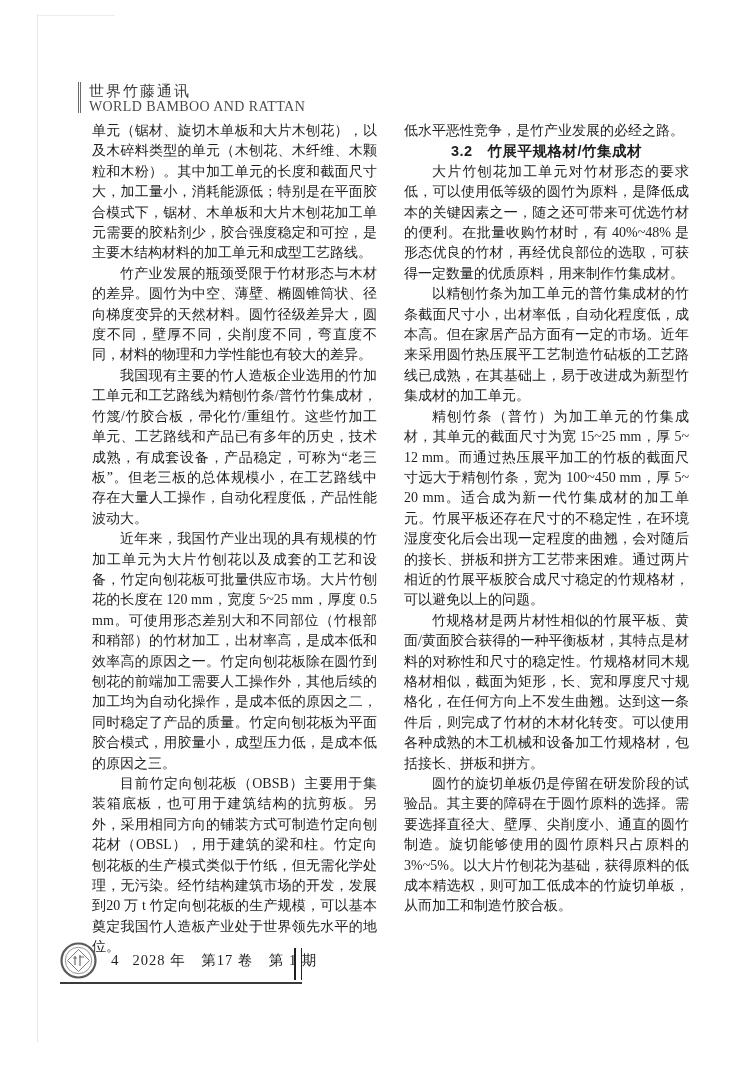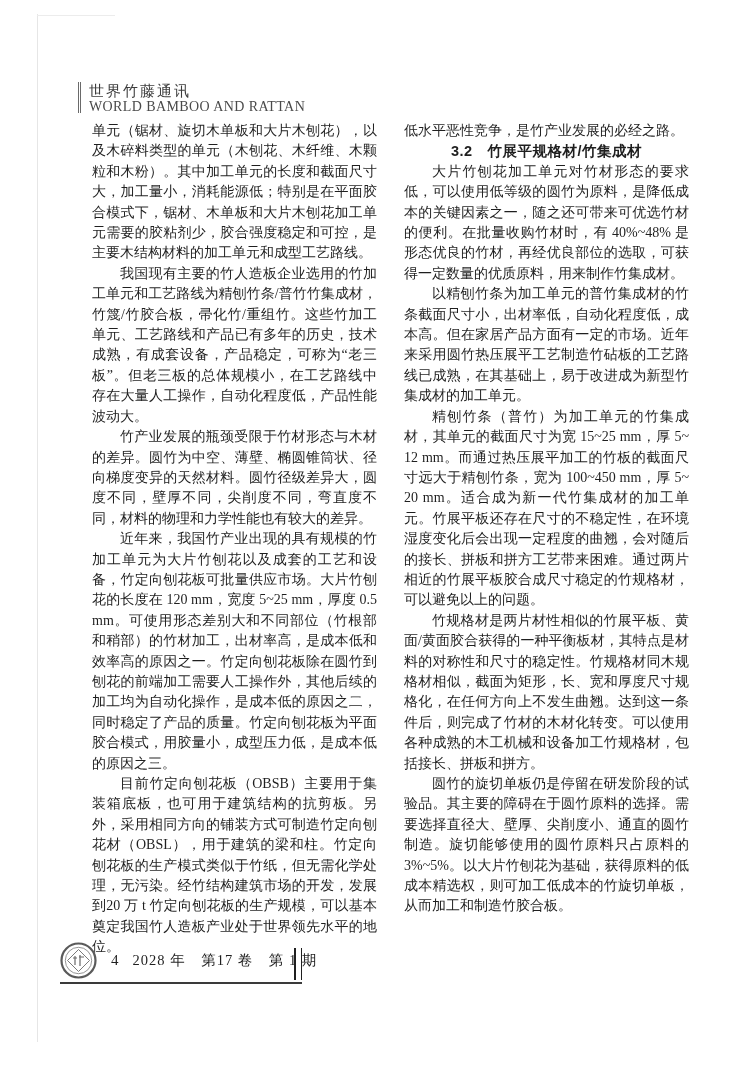--- a/index.html
+++ b/index.html
@@ -49,22 +49,22 @@
 <div class="scan-edge-h"></div>
 
 <div class="header">
   <div class="cn">世界竹藤通讯</div>
   <div class="en">WORLD BAMBOO AND RATTAN</div>
 </div>
 
 <div class="col col-left">
 
 <p class="para">单元（锯材、旋切木单板和大片木刨花），以及木碎料类型的单元（木刨花、木纤维、木颗粒和木粉）。其中加工单元的长度和截面尺寸大，加工量小，消耗能源低；特别是在平面胶合模式下，锯材、木单板和大片木刨花加工单元需要的胶粘剂少，胶合强度稳定和可控，是主要木结构材料的加工单元和成型工艺路线。</p>
+    <p class="para indent">竹产业发展的瓶颈受限于竹材形态与木材的差异。圆竹为中空、薄壁、椭圆锥筒状、径向梯度变异的天然材料。圆竹径级差异大，圆度不同，壁厚不同，尖削度不同，弯直度不同，材料的物理和力学性能也有较大的差异。</p>
     <p class="para indent">我国现有主要的竹人造板企业选用的竹加工单元和工艺路线为精刨竹条/普竹竹集成材，竹篾/竹胶合板，帚化竹/重组竹。这些竹加工单元、工艺路线和产品已有多年的历史，技术成熟，有成套设备，产品稳定，可称为“老三板”。但老三板的总体规模小，在工艺路线中存在大量人工操作，自动化程度低，产品性能波动大。</p>
-    <p class="para indent">竹产业发展的瓶颈受限于竹材形态与木材的差异。圆竹为中空、薄壁、椭圆锥筒状、径向梯度变异的天然材料。圆竹径级差异大，圆度不同，壁厚不同，尖削度不同，弯直度不同，材料的物理和力学性能也有较大的差异。</p>
     <p class="para indent">近年来，我国竹产业出现的具有规模的竹加工单元为大片竹刨花以及成套的工艺和设备，竹定向刨花板可批量供应市场。大片竹刨花的长度在 120 mm，宽度 5~25 mm，厚度 0.5 mm。可使用形态差别大和不同部位（竹根部和稍部）的竹材加工，出材率高，是成本低和效率高的原因之一。竹定向刨花板除在圆竹到刨花的前端加工需要人工操作外，其他后续的加工均为自动化操作，是成本低的原因之二，同时稳定了产品的质量。竹定向刨花板为平面胶合模式，用胶量小，成型压力低，是成本低的原因之三。</p>
     <p class="para indent">目前竹定向刨花板（OBSB）主要用于集装箱底板，也可用于建筑结构的抗剪板。另外，采用相同方向的铺装方式可制造竹定向刨花材（OBSL），用于建筑的梁和柱。竹定向刨花板的生产模式类似于竹纸，但无需化学处理，无污染。经竹结构建筑市场的开发，发展到20 万 t 竹定向刨花板的生产规模，可以基本奠定我国竹人造板产业处于世界领先水平的地位。</p>
   </div>
 
 <div class="col col-right">
 
 <p class="para">低水平恶性竞争，是竹产业发展的必经之路。</p>
     <p class="para heading">3.2　竹展平规格材/竹集成材</p>
     <p class="para indent">大片竹刨花加工单元对竹材形态的要求低，可以使用低等级的圆竹为原料，是降低成本的关键因素之一，随之还可带来可优选竹材的便利。在批量收购竹材时，有 40%~48% 是形态优良的竹材，再经优良部位的选取，可获得一定数量的优质原料，用来制作竹集成材。</p>
     <p class="para indent">以精刨竹条为加工单元的普竹集成材的竹条截面尺寸小，出材率低，自动化程度低，成本高。但在家居产品方面有一定的市场。近年来采用圆竹热压展平工艺制造竹砧板的工艺路线已成熟，在其基础上，易于改进成为新型竹集成材的加工单元。</p>

